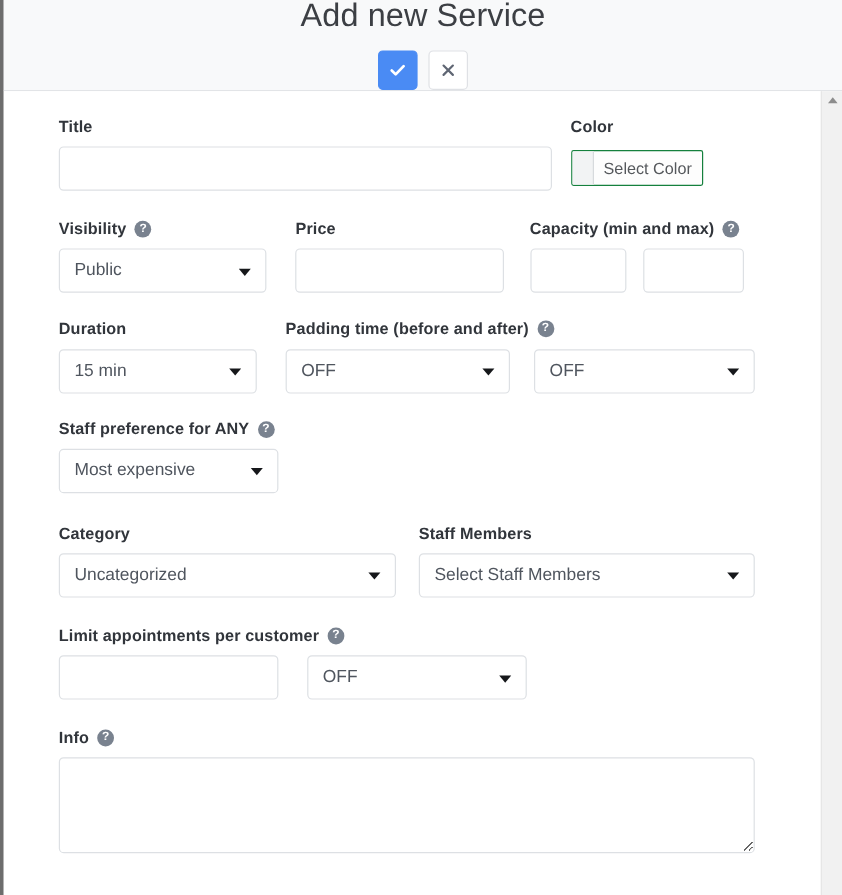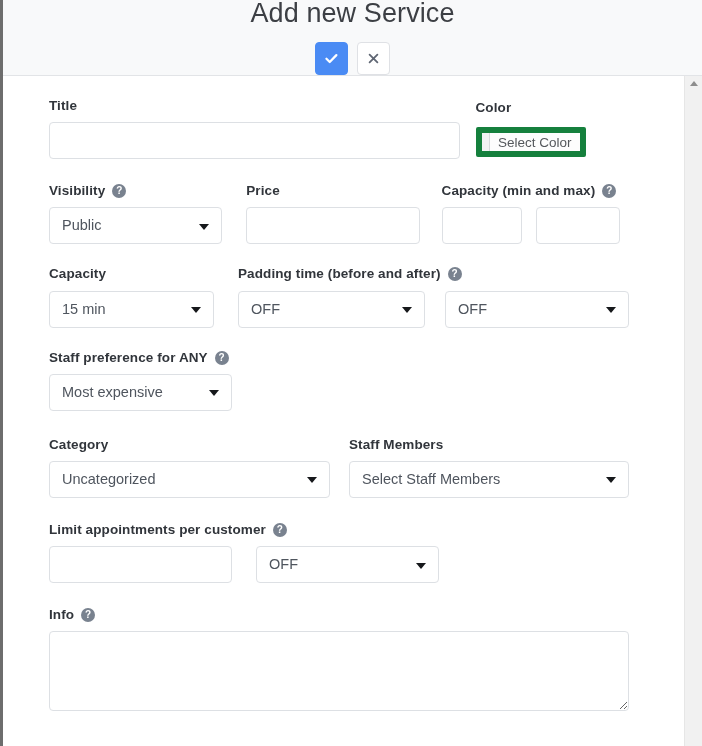--- a/index.html
+++ b/index.html
@@ -143,21 +143,21 @@
     border-right: 5px solid transparent;
     border-top: 6px solid #16181b;
     pointer-events: none;
   }
 
   
   .color-btn {
     display: inline-flex;
     align-items: stretch;
     height: 30px;
-    border: 6px solid #15803d;
+    border: 1px solid #15803d;
     border-radius: 2px;
     background: #fdfdfd;
     cursor: pointer;
     overflow: hidden;
     width: 110px;
   }
   .color-swatch {
     width: 33px;
     background: #f2f3f4;
     border-right: 1px solid #d7dadd;
@@ -278,21 +278,21 @@
           <div style="display:flex; gap:14px;">
             <input class="ctl" type="text" style="width: 80px;" placeholder="">
             <input class="ctl" type="text" style="width: 84px;" placeholder="">
           </div>
         </div>
       </div>
 
       <div class="row mt-22">
         <div class="grp" style="width:183px;">
           <div class="field-label">
-            <span>Capacity</span>
+            <span>Duration</span>
           </div>
           <div class="select-wrap">
             <select class="ctl">
               <option>15 min</option>
             </select>
             <span class="caret"></span>
           </div>
         </div>
 
         <div class="grp" style="width:408px; margin-left:24px;">

